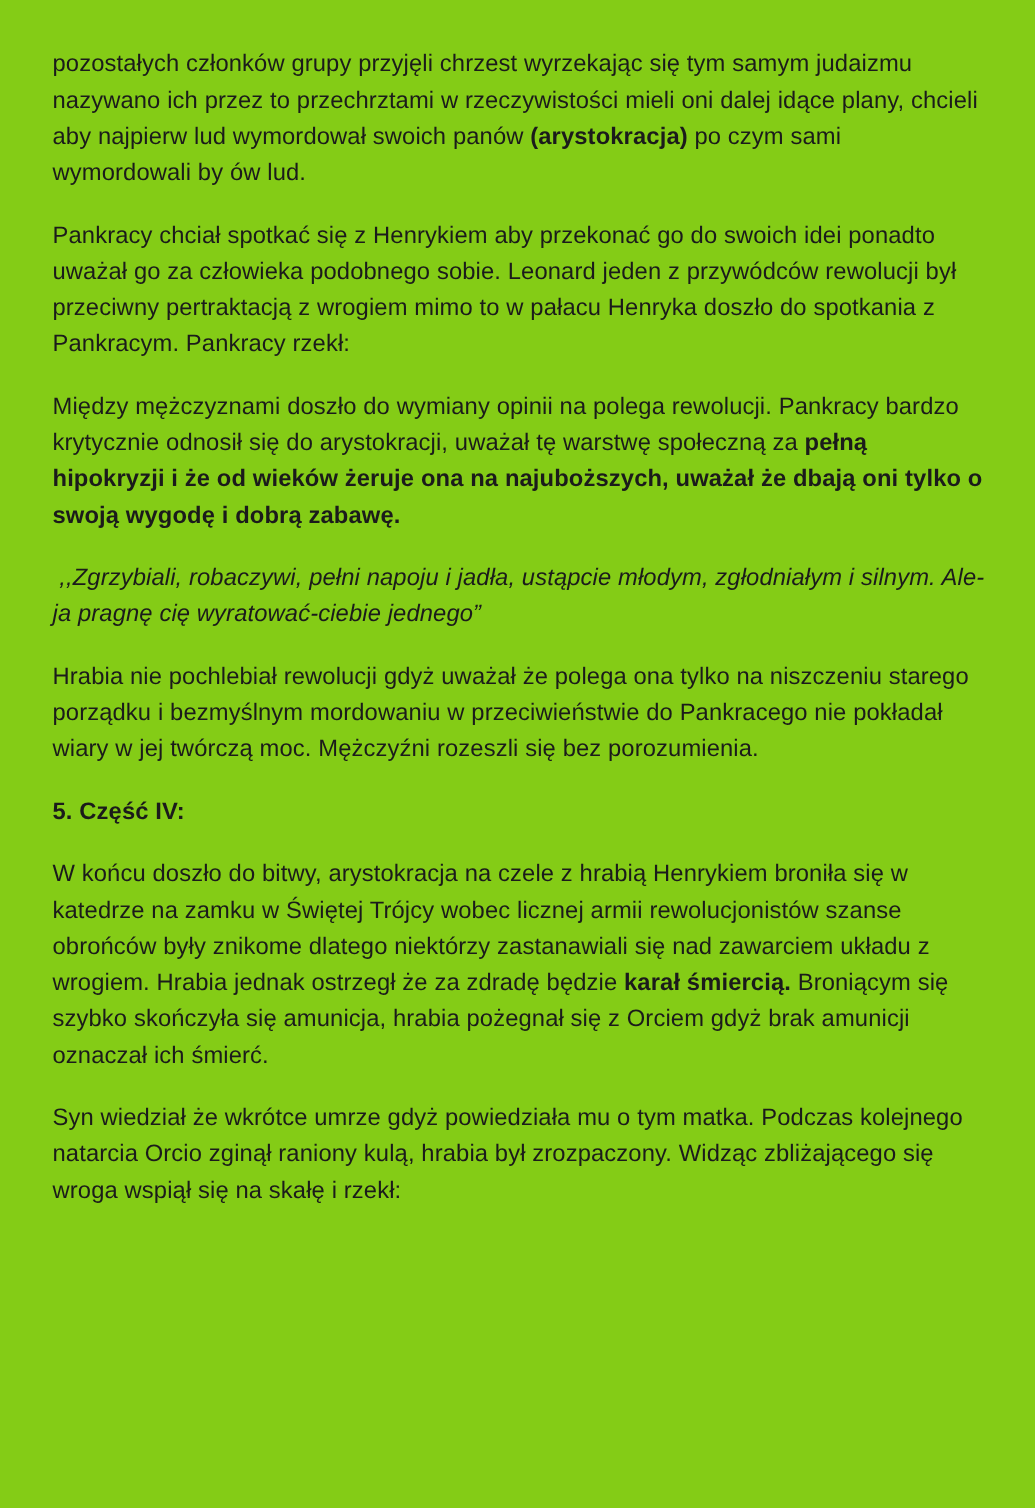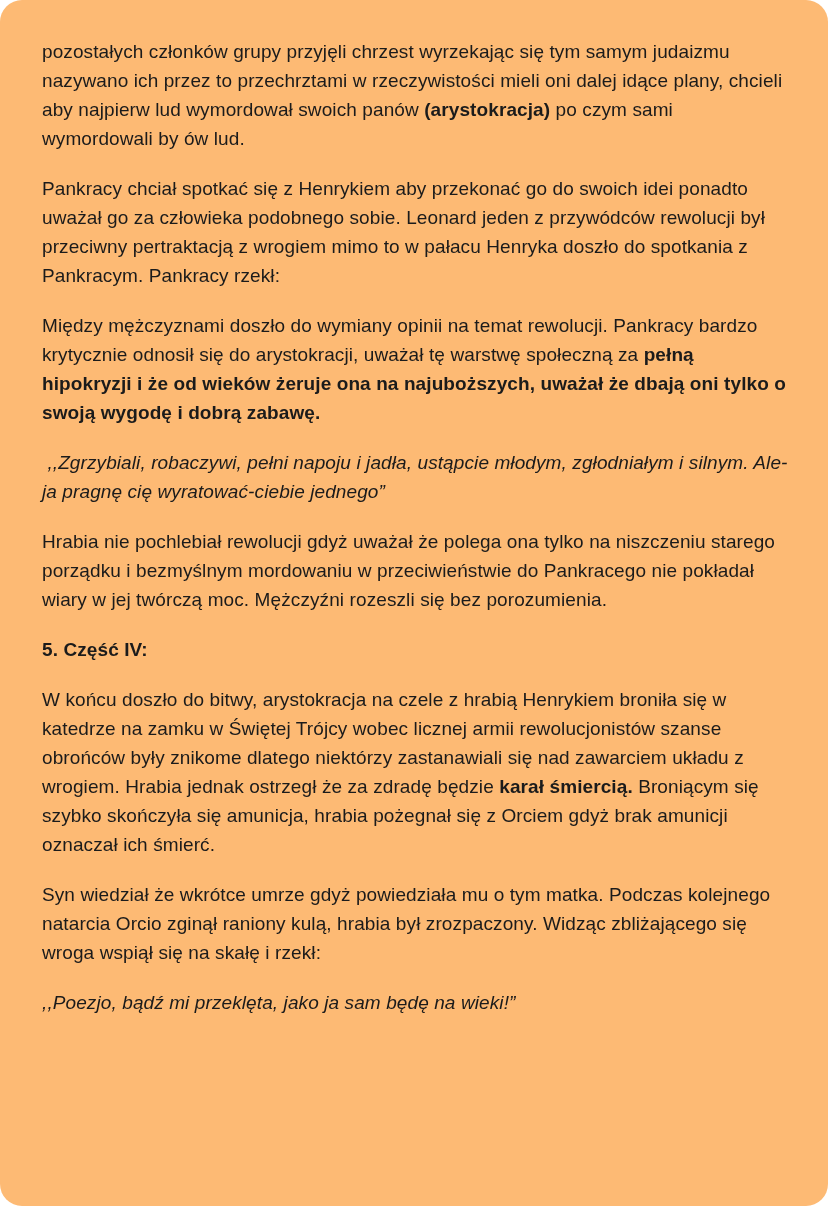--- a/index.html
+++ b/index.html
@@ -25,23 +25,22 @@
     letter-spacing: 0.1px;
   }
   .para.heading { font-weight: 700; }
   .seg-normal { font-style: normal; font-weight: 400; }
   .seg-bold   { font-weight: 700; }
   .seg-italic { font-style: italic; }
 </style>
 </head>
 <body>
 
-<div class="page" style="background: #fdba74; color: rgb(27, 27, 27); border-radius: 22px;">
+<div class="page" style="background: #84cc16; color: rgb(27, 27, 27);">
     <p class="para body"><span class="seg-normal">pozostałych członków grupy przyjęli chrzest wyrzekając się tym samym judaizmu nazywano ich przez to przechrztami w rzeczywistości mieli oni dalej idące plany, chcieli aby najpierw lud wymordował swoich panów </span><span class="seg-bold">(arystokracja)</span><span class="seg-normal"> po czym sami wymordowali by ów lud.</span></p>
     <p class="para body"><span class="seg-normal">Pankracy chciał spotkać się z Henrykiem aby przekonać go do swoich idei ponadto uważał go za człowieka podobnego sobie. Leonard jeden z przywódców rewolucji był przeciwny pertraktacją z wrogiem mimo to w pałacu Henryka doszło do spotkania z Pankracym. Pankracy rzekł:</span></p>
-    <p class="para body"><span class="seg-normal">Między mężczyznami doszło do wymiany opinii na temat rewolucji. Pankracy bardzo krytycznie odnosił się do arystokracji, uważał tę warstwę społeczną za </span><span class="seg-bold">pełną hipokryzji i że od wieków żeruje ona na najuboższych, uważał że dbają oni tylko o swoją wygodę i dobrą zabawę.</span></p>
+    <p class="para body"><span class="seg-normal">Między mężczyznami doszło do wymiany opinii na polega rewolucji. Pankracy bardzo krytycznie odnosił się do arystokracji, uważał tę warstwę społeczną za </span><span class="seg-bold">pełną hipokryzji i że od wieków żeruje ona na najuboższych, uważał że dbają oni tylko o swoją wygodę i dobrą zabawę.</span></p>
     <p class="para quote"><span class="seg-italic">&nbsp;,,Zgrzybiali, robaczywi, pełni napoju i jadła, ustąpcie młodym, zgłodniałym i silnym. Ale-ja pragnę cię wyratować-ciebie jednego”</span></p>
     <p class="para body"><span class="seg-normal">Hrabia nie pochlebiał rewolucji gdyż uważał że polega ona tylko na niszczeniu starego porządku i bezmyślnym mordowaniu w przeciwieństwie do Pankracego nie pokładał wiary w jej twórczą moc. Mężczyźni rozeszli się bez porozumienia.</span></p>
     <p class="para heading"><span class="seg-bold">5. Część IV:</span></p>
     <p class="para body"><span class="seg-normal">W końcu doszło do bitwy, arystokracja na czele z hrabią Henrykiem broniła się w katedrze na zamku w Świętej Trójcy wobec licznej armii rewolucjonistów szanse obrońców były znikome dlatego niektórzy zastanawiali się nad zawarciem układu z wrogiem. Hrabia jednak ostrzegł że za zdradę będzie </span><span class="seg-bold">karał śmiercią.</span><span class="seg-normal"> Broniącym się szybko skończyła się amunicja, hrabia pożegnał się z Orciem gdyż brak amunicji oznaczał ich śmierć.</span></p>
     <p class="para body"><span class="seg-normal">Syn wiedział że wkrótce umrze gdyż powiedziała mu o tym matka. Podczas kolejnego natarcia Orcio zginął raniony kulą, hrabia był zrozpaczony. Widząc zbliżającego się wroga wspiął się na skałę i rzekł:</span></p>
-    <p class="para quote"><span class="seg-italic">,,Poezjo, bądź mi przeklęta, jako ja sam będę na wieki!”</span></p>
   </div>
 
 </body></html>

